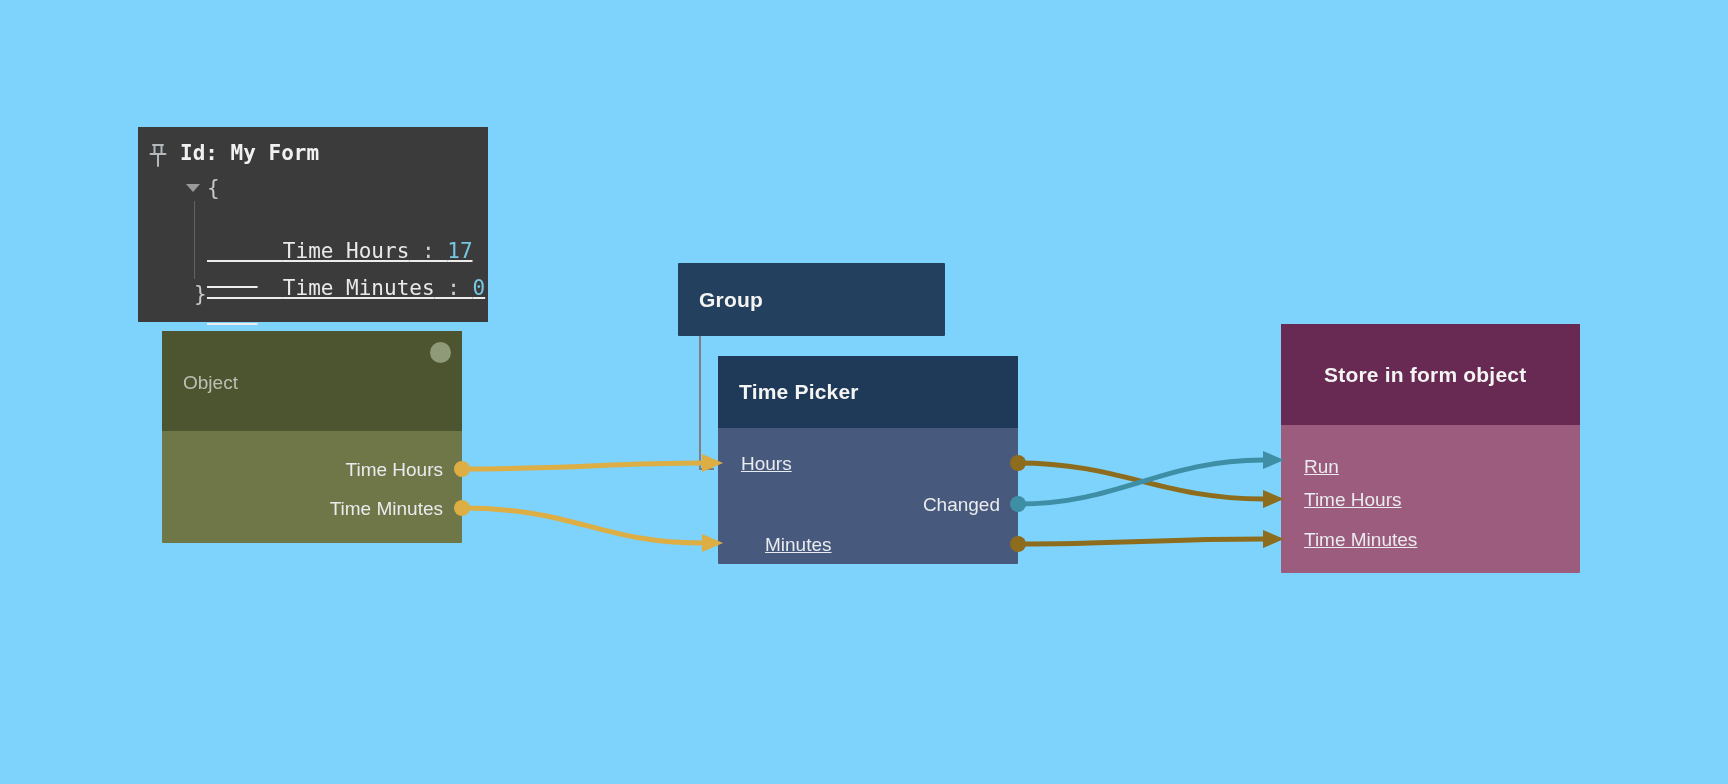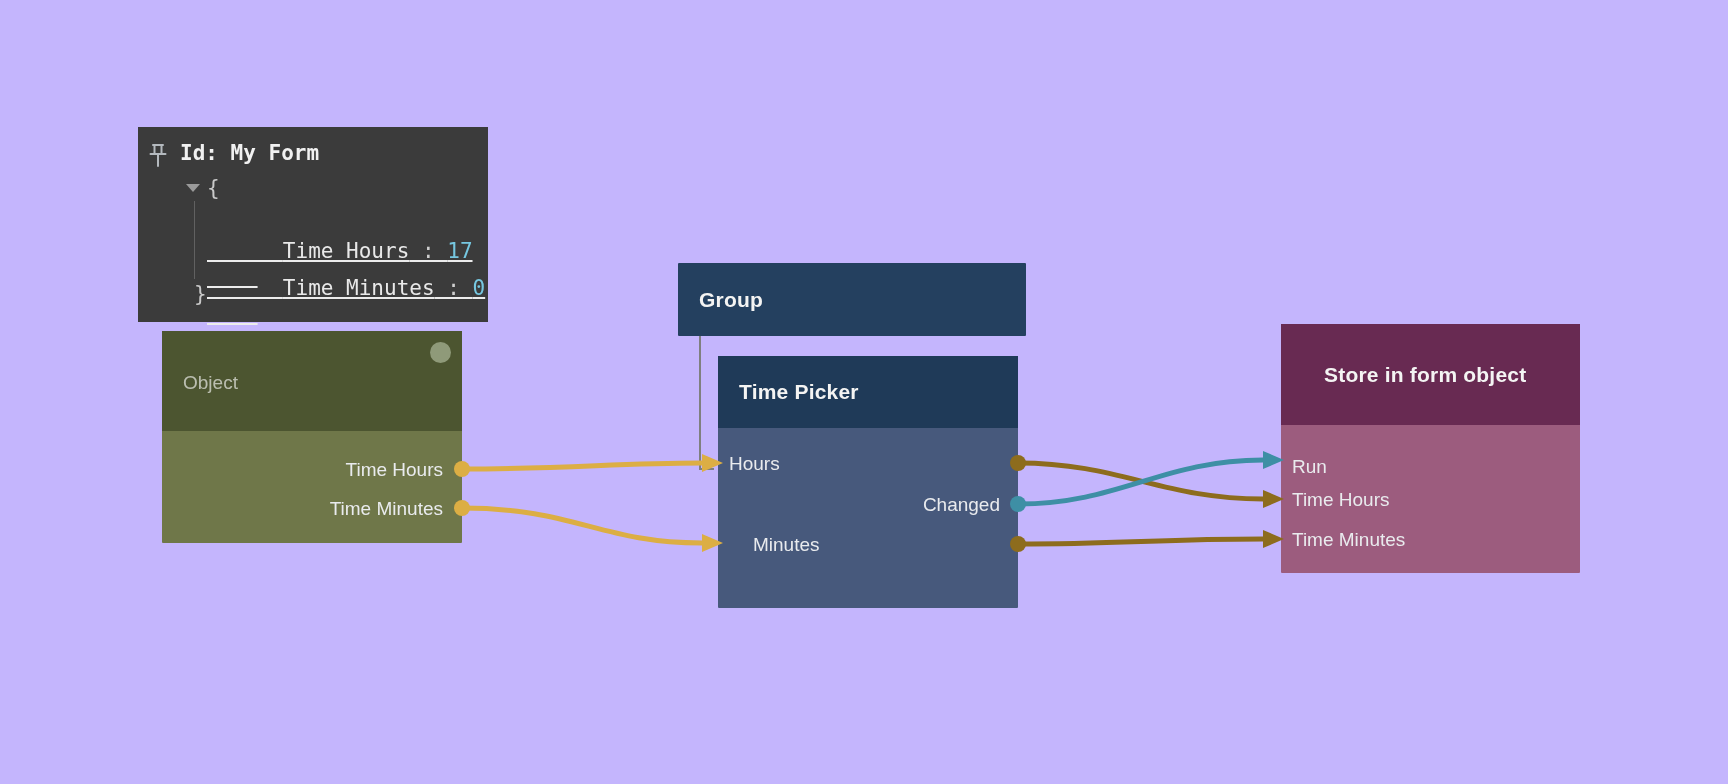--- a/index.html
+++ b/index.html
@@ -1,16 +1,16 @@
 <!DOCTYPE html>
 <html><head>
 <meta charset="utf-8">
 <style>
   html,body{margin:0;padding:0;background:#141414;}
-  #canvas{position:relative;width:1728px;height:784px;background:#c4b5fd;overflow:hidden;
+  #canvas{position:relative;width:1728px;height:784px;background:#7dd3fc;overflow:hidden;
           font-family:"Liberation Sans",sans-serif;}
 
   
   .panel{position:absolute;left:138px;top:127px;width:350px;height:195px;background:#3b3b3b;
          font-family:"DejaVu Sans Mono",monospace;color:#ececec;}
   .panel-title{position:absolute;left:42px;top:13px;height:27px;line-height:27px;
                font-size:21px;font-weight:700;color:#f1f1f1;white-space:pre;}
   .pin-icon{position:absolute;left:10px;top:15px;}
   .tree-tri{position:absolute;left:48px;top:57px;width:0;height:0;
             border-left:7px solid transparent;border-right:7px solid transparent;
@@ -26,33 +26,33 @@
   .entry-1{top:85px;}
   .entry-2{top:122px;}
 
   
   .node{position:absolute;border-radius:1px;}
   .node-header{position:absolute;left:0;top:0;width:100%;display:flex;flex-direction:column;
                justify-content:center;box-sizing:border-box;padding-left:21px;}
   .node-title{font-size:21px;font-weight:700;color:#f4f4f3;letter-spacing:.2px;}
   .node-subtitle{font-size:19px;color:rgba(255,255,255,.62);margin-top:4px;}
   .port{position:absolute;height:27px;line-height:27px;font-size:19px;color:#e9ebee;white-space:nowrap;}
-  .port-left{left:11px;}
+  .port-left{left:23px;text-decoration:underline;}
   .port-right{right:19px;text-align:right;}
 
   .node-myform{left:162px;top:331px;width:300px;height:212px;background:#6f7749;}
   .node-myform .node-header{height:100px;background:#4c5530;}
   .node-myform .port{color:#e8ead f;}
   .badge-dot{position:absolute;right:11px;top:11px;width:21px;height:21px;border-radius:50%;
              background:#8f9a79;}
 
-  .node-group{left:678px;top:263px;width:348px;height:73px;background:#24405f;}
+  .node-group{left:678px;top:263px;width:267px;height:73px;background:#24405f;}
   .node-group .node-header{height:73px;background:transparent;}
 
-  .node-timepicker{left:718px;top:356px;width:300px;height:252px;background:#47597c;}
+  .node-timepicker{left:718px;top:356px;width:300px;height:208px;background:#47597c;}
   .node-timepicker .node-header{height:72px;background:#1f3a58;}
 
   .node-store{left:1281px;top:324px;width:299px;height:249px;background:#9c5c7e;}
   .node-store .node-header{height:101px;background:#682a52;padding-left:43px;}
 
   
   .wires{position:absolute;left:0;top:0;width:1728px;height:784px;z-index:5;pointer-events:none;}
 </style>
 </head>
 <body>

